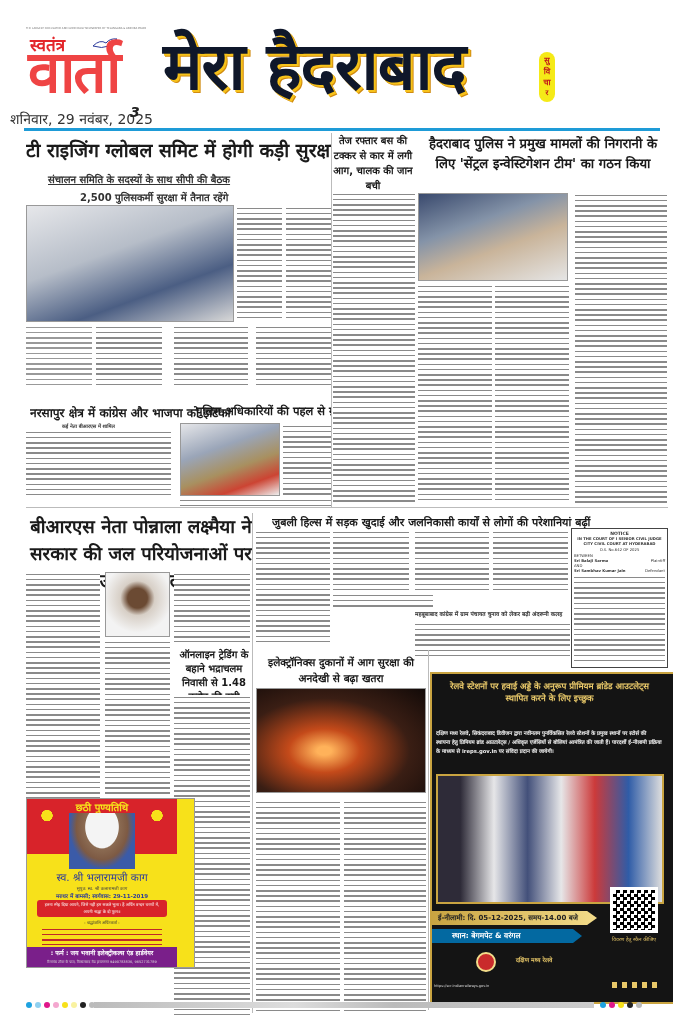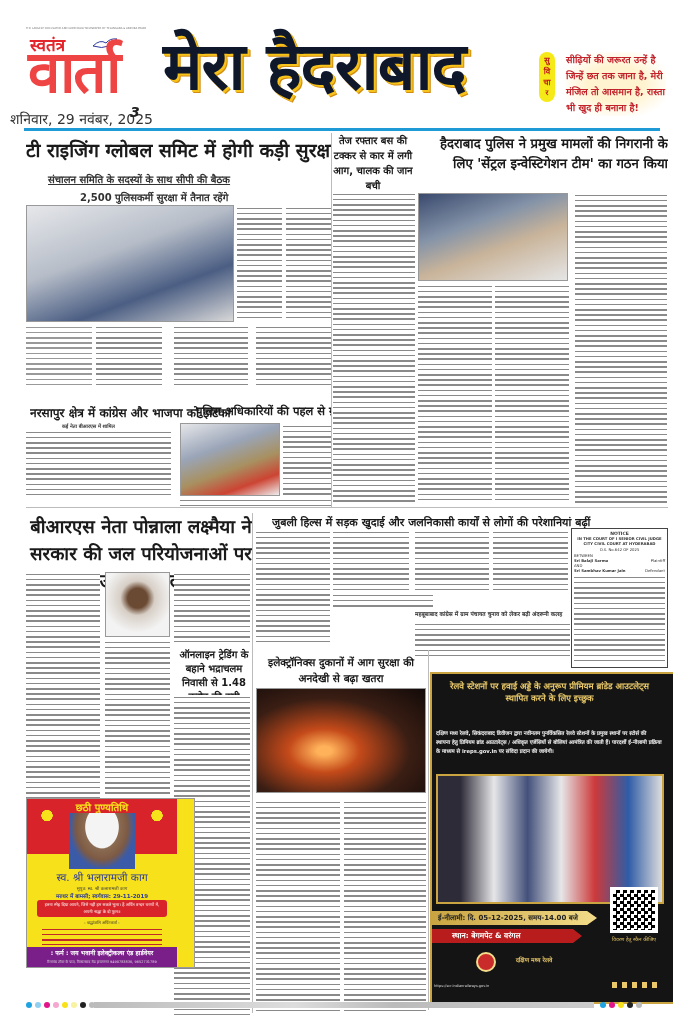--- a/index.html
+++ b/index.html
@@ -23,21 +23,20 @@
       </svg>
   </div>
   <div class="abs" style="left:28px;top:40px;font-size:58px;font-weight:bold;color:#ef4444;letter-spacing:-2px;line-height:64px">वार्ता</div>
   <div class="abs" style="left:163px;top:30px;font-size:66px;font-weight:bold;color:#0f172a;text-shadow:2px 2px 0 #f7c21a,3px 3px 0 #d08b10;letter-spacing:-1px;line-height:74px;white-space:nowrap">मेरा हैदराबाद</div>
   <div class="abs" style="left:539px;top:52px;width:16px;height:50px;background:#f5ea17;border-radius:8px;text-align:center;padding-top:3px">
     <div style="font-size:8px;color:#c21b1b;font-weight:bold;line-height:11px">सु</div>
     <div style="font-size:8px;color:#c21b1b;font-weight:bold;line-height:11px">वि</div>
     <div style="font-size:8px;color:#c21b1b;font-weight:bold;line-height:11px">चा</div>
     <div style="font-size:7px;color:#c21b1b;font-weight:bold;line-height:10px">र</div>
   </div>
-  <div class="abs" style="left:566px;top:52px;width:100px;font-size:9.5px;line-height:16px;color:#c2222a;font-weight:bold;background:radial-gradient(ellipse at center,#fff3d0 40%,#fff 80%)">सीढ़ियों की जरूरत उन्हें है जिन्हें छत तक जाना है, मेरी मंजिल तो आसमान है, रास्ता भी खुद ही बनाना है!</div>
   <div class="abs" style="left:10px;top:109px;font-size:14px;color:#333">शनिवार, 29 नवंबर, 2025</div>
   <div class="abs" style="left:130px;top:104px;font-size:14px;font-style:italic;font-weight:bold;color:#222">3</div>
 </div>
 <div class="abs" style="left:24px;top:128px;width:636px;height:3px;background:#1e9bd7"></div>
 
 <div class="abs hl" style="left:26px;top:137px;width:305px;font-size:19px;line-height:26px">टी राइजिंग ग्लोबल समिट में होगी कड़ी सुरक्षा व्यवस्था</div>
 <div class="abs" style="left:48px;top:172px;font-size:10px;font-weight:bold;color:#333;text-decoration:underline;white-space:nowrap">संचालन समिति के सदस्यों के साथ सीपी की बैठक</div>
 <div class="abs" style="left:80px;top:190px;font-size:10px;font-weight:bold;color:#333;white-space:nowrap">2,500 पुलिसकर्मी सुरक्षा में तैनात रहेंगे</div>
 <div class="abs photo" style="left:26px;top:205px;width:208px;height:117px;background:linear-gradient(160deg,#e6e7ea,#b6bdc8 40%,#4b5e83 70%,#d8d8d8)"></div>
 <div class="abs txt lines" style="left:237px;top:206px;width:45px;height:116px"></div>
@@ -78,21 +77,21 @@
 <div class="abs txt lines" style="left:415px;top:622px;width:155px;height:38px"></div>
 
 <div class="abs" style="left:256px;top:654px;width:170px;font-size:10.5px;line-height:16px;font-weight:bold;color:#1a1a1a;text-align:center">इलेक्ट्रॉनिक्स दुकानों में आग सुरक्षा की अनदेखी से बढ़ा खतरा</div>
 <div class="abs photo" style="left:256px;top:688px;width:170px;height:105px;background:radial-gradient(ellipse at 40% 60%,#ffb25a 5%,#c44a1a 25%,#3a1e14 60%,#120a08)"></div>
 <div class="abs txt lines" style="left:256px;top:800px;width:84px;height:215px"></div>
 <div class="abs txt lines" style="left:344px;top:800px;width:82px;height:215px"></div>
 
 <div class="abs" style="left:333px;top:133px;width:80px;font-size:10px;line-height:15px;font-weight:bold;color:#1a1a1a;text-align:center">तेज रफ्तार बस की टक्कर से कार में लगी आग, चालक की जान बची</div>
 <div class="abs txt lines" style="left:333px;top:192px;width:82px;height:310px"></div>
 
-<div class="abs hl" style="left:418px;top:134px;width:250px;font-size:13.2px;line-height:20px;white-space:normal;text-align:right">
+<div class="abs hl" style="left:418px;top:134px;width:250px;font-size:13.2px;line-height:20px;white-space:normal;text-align:center">
   <span>हैदराबाद पुलिस ने प्रमुख मामलों की निगरानी के लिए 'सेंट्रल इन्वेस्टिगेशन टीम' का गठन किया</span>
 </div>
 <div class="abs photo" style="left:418px;top:193px;width:150px;height:88px;background:linear-gradient(160deg,#3a4a6e,#8493a8 35%,#c9b49a 60%,#e5e5e5)"></div>
 <div class="abs txt lines" style="left:418px;top:284px;width:74px;height:218px"></div>
 <div class="abs txt lines" style="left:495px;top:284px;width:74px;height:218px"></div>
 <div class="abs txt lines" style="left:575px;top:193px;width:92px;height:310px"></div>
 
 <div class="abs" style="left:571px;top:528px;width:97px;height:140px;border:1px solid #444;padding:2px;font-size:3.8px;line-height:5px;color:#333">
   <div style="text-align:center;font-weight:bold;font-size:4.5px">NOTICE</div>
   <div style="text-align:center;font-weight:bold">IN THE COURT OF I SENIOR CIVIL JUDGE CITY CIVIL COURT AT HYDERABAD</div>
@@ -112,21 +111,21 @@
 
 <div class="abs" style="left:430px;top:672px;width:272px;height:332px;background:#141414;border:2px solid #c9a441">
   <div class="abs" style="left:10px;top:6px;width:215px;font-size:8.5px;line-height:12px;color:#e8c869;text-align:center;font-weight:bold">रेलवे स्टेशनों पर हवाई अड्डे के अनुरूप प्रीमियम ब्रांडेड आउटलेट्स स्थापित करने के लिए इच्छुक</div>
   <div class="abs" style="left:4px;top:55px;width:226px;height:38px;font-size:5.3px;line-height:9px;color:#f1f1f1;font-weight:bold;overflow:hidden">दक्षिण मध्य रेलवे, सिकंदराबाद डिवीजन द्वारा नवीनतम पुनर्विकसित रेलवे स्टेशनों के प्रमुख स्थानों पर स्टोर्स की स्थापना हेतु प्रिमियम ब्रांड आउटलेट्स / अधिकृत एजेंसियों से बोलियां आमंत्रित की जाती हैं। पारदर्शी ई-नीलामी प्रक्रिया के माध्यम से ireps.gov.in पर संविदा प्रदान की जायेगी।</div>
   <div class="abs" style="left:4px;top:100px;width:228px;height:130px;border:2px solid #c9a441;background:linear-gradient(90deg,#2e2b38 10%,#e6e6e8 25%,#43507a 40%,#e6e6e8 55%,#cc3a3a 70%,#2f5ca7 85%,#dddddd)"></div>
   <div class="abs" style="left:178px;top:213px;width:48px;height:46px;background:#fff;padding:3px">
     <div style="width:100%;height:100%;background:repeating-conic-gradient(#000 0 25%,#fff 0 50%) 0 0/7px 7px"></div>
   </div>
   <div class="abs" style="left:170px;top:262px;width:64px;font-size:5px;color:#e8c869;text-align:center">विवरण हेतु स्कैन कीजिए</div>
   <div class="abs" style="left:0;top:237px;width:165px;height:14px;background:linear-gradient(90deg,#c9a441,#f3dc8a);font-size:7px;line-height:14px;color:#222;padding-left:6px;font-weight:bold;clip-path:polygon(0 0,94% 0,100% 50%,94% 100%,0 100%)">ई-नीलामी: दि. 05-12-2025, समय-14.00 बजे</div>
-  <div class="abs" style="left:0;top:255px;width:150px;height:14px;background:#b91c1c;font-size:7.5px;line-height:14px;color:#fff;padding-left:20px;font-weight:bold;clip-path:polygon(0 0,94% 0,100% 50%,94% 100%,0 100%)">स्थान: बेगमपेट &amp; वरंगल</div>
+  <div class="abs" style="left:0;top:255px;width:150px;height:14px;background:#0369a1;font-size:7.5px;line-height:14px;color:#fff;padding-left:20px;font-weight:bold;clip-path:polygon(0 0,94% 0,100% 50%,94% 100%,0 100%)">स्थान: बेगमपेट &amp; वरंगल</div>
   <div class="abs" style="left:44px;top:278px;width:20px;height:20px;border-radius:50%;background:#c92b2b;border:2px solid #f3dc8a"></div>
   <div class="abs" style="left:72px;top:282px;width:60px;font-size:6px;line-height:8px;color:#e8c869;text-align:center;font-weight:bold">दक्षिण मध्य रेलवे</div>
   <div class="abs" style="left:2px;top:310px;width:150px;font-size:3.5px;color:#ddd">https://scr.indianrailways.gov.in</div>
   <div class="abs" style="left:180px;top:308px;width:50px;height:6px;background:repeating-linear-gradient(90deg,#e8c869 0 5px,transparent 5px 10px)"></div>
 </div>
 
 <div class="abs" style="left:26px;top:798px;width:169px;height:170px;background:#f7e11a;border:1px solid #999;overflow:hidden">
   <div class="abs" style="left:0;top:0;width:150px;height:55px;background:#d8232a"></div>
   <div class="abs" style="left:0;top:1px;width:150px;font-size:10px;color:#f7e11a;text-align:center;font-weight:bold">छठी पुण्यतिथि</div>
   <div class="abs" style="left:10px;top:10px;width:20px;height:22px;background:radial-gradient(circle at 50% 30%,#f7e11a 30%,transparent 32%)"></div>

